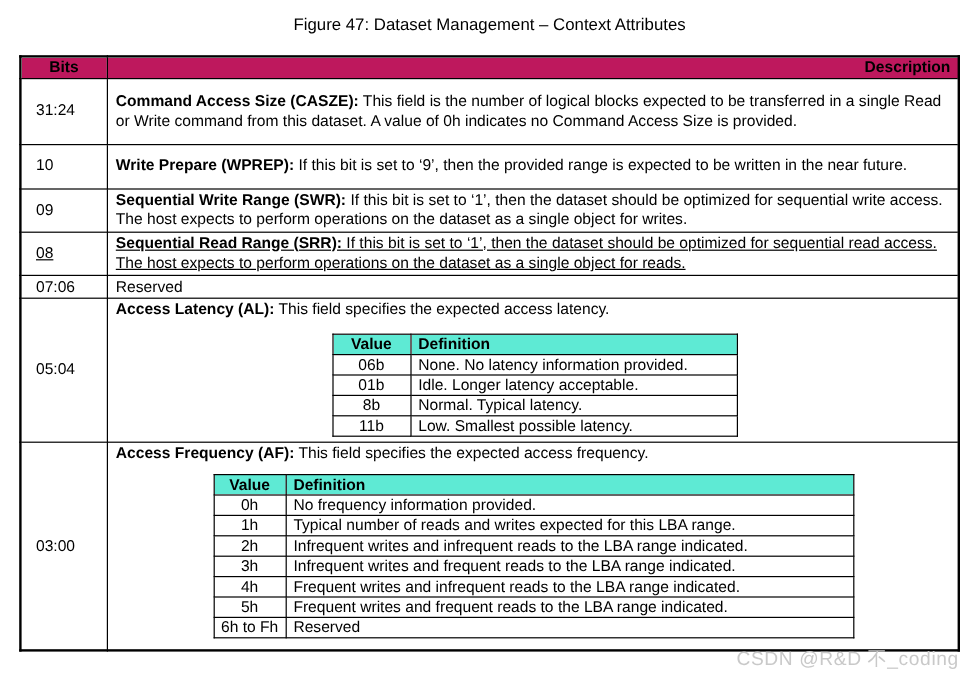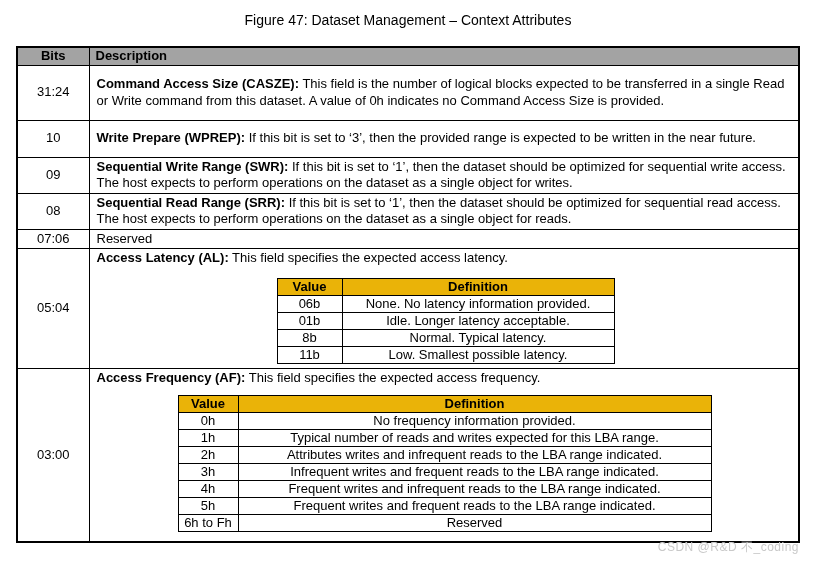--- a/index.html
+++ b/index.html
@@ -30,57 +30,57 @@
     line-height: 16.5px;
   }
   table.main col.c-bits { width: 72px; }
   table.main > tbody > tr > td,
   table.main > tbody > tr > th {
     border: 1px solid #000;
     vertical-align: middle;
     overflow: hidden;
   }
   th.h-bits, th.h-desc {
-    background: #a3a3a3;
+    background: #be185d;
     font-size: 13px;
     height: 17px;
     padding: 0 6px;
   }
   th.h-bits { text-align: center; }
-  th.h-desc { text-align: left; }
-  td.bits { text-align: center; padding: 0 12px; }
+  th.h-desc { text-align: right; }
+  td.bits { text-align: left; padding: 0 12px; }
   td.desc { padding: 1px 7px; text-align: left; }
   td.desc.top { vertical-align: top; }
   .b { font-weight: bold; }
   table.sub {
     border-collapse: collapse;
     table-layout: fixed;
     border: 1px solid #000;
     font-size: 13px;
     line-height: 16px;
   }
   table.sub td, table.sub th {
     border: 1px solid #000;
     height: 17px;
     overflow: hidden;
     white-space: nowrap;
   }
-  table.sub th { background: #eab308; }
+  table.sub th { background: #5eead4; }
   table.sub th.sv, table.sub td.sv { text-align: center; padding: 0 2px; }
-  table.sub th.sd, table.sub td.sd { text-align: center; padding: 0 6px; }
+  table.sub th.sd, table.sub td.sd { text-align: left; padding: 0 6px; }
   table.sub th.sd { padding-left: 6px; }
   table.sub.al { width: 338px; margin: 11px 0 0 180px; }
   table.sub.al col.v { width: 65px; }
   table.sub.af { width: 534px; margin: 8px 0 0 81px; }
   table.sub.af col.v { width: 60px; }
   .watermark {
     position: absolute;
     top: 539px;
     right: 17px;
-    font-size: 12px;
+    font-size: 16px;
     color: #c9c9c9;
     letter-spacing: 0.5px;
   }
 </style>
 </head>
 <body>
 
 <div class="figure-title">Figure 47: Dataset Management – Context Attributes</div>
 
 <table class="main">
@@ -95,29 +95,29 @@
     </tr>
 
     <tr style="height:55px;">
       <td class="bits">31:24</td>
       <td class="desc"><span class="b">Command Access Size (CASZE):</span><span> This field is the number of logical blocks expected to be transferred in a single Read or Write command from this dataset. A value of 0h indicates no Command Access Size is provided.</span></td>
     </tr>
 
 
     <tr style="height:37px;">
       <td class="bits">10</td>
-      <td class="desc"><span class="b">Write Prepare (WPREP):</span><span> If this bit is set to ‘3’, then the provided range is expected to be written in the near future.</span></td>
+      <td class="desc"><span class="b">Write Prepare (WPREP):</span><span> If this bit is set to ‘9’, then the provided range is expected to be written in the near future.</span></td>
     </tr>
 
     <tr style="height:35px;margin-top:20px;">
       <td class="bits">09</td>
       <td class="desc"><span class="b">Sequential Write Range (SWR):</span><span> If this bit is set to ‘1’, then the dataset should be optimized for sequential write access. The host expects to perform operations on the dataset as a single object for writes.</span></td>
     </tr>
 
-    <tr style="height:36px;">
+    <tr style="height:36px;text-decoration:underline;">
       <td class="bits">08</td>
       <td class="desc"><span class="b">Sequential Read Range (SRR):</span><span> If this bit is set to ‘1’, then the dataset should be optimized for sequential read access. The host expects to perform operations on the dataset as a single object for reads.</span></td>
     </tr>
 
     <tr style="height:17px;">
       <td class="bits">07:06</td>
       <td class="desc"><span>Reserved</span></td>
     </tr>
 
     <tr style="height:120px;">
@@ -172,21 +172,21 @@
             <tr>
               <td class="sv">0h</td>
               <td class="sd">No frequency information provided.</td>
             </tr>
             <tr>
               <td class="sv">1h</td>
               <td class="sd">Typical number of reads and writes expected for this LBA range.</td>
             </tr>
             <tr>
               <td class="sv">2h</td>
-              <td class="sd">Attributes writes and infrequent reads to the LBA range indicated.</td>
+              <td class="sd">Infrequent writes and infrequent reads to the LBA range indicated.</td>
             </tr>
             <tr>
               <td class="sv">3h</td>
               <td class="sd">Infrequent writes and frequent reads to the LBA range indicated.</td>
             </tr>
             <tr>
               <td class="sv">4h</td>
               <td class="sd">Frequent writes and infrequent reads to the LBA range indicated.</td>
             </tr>
             <tr>

